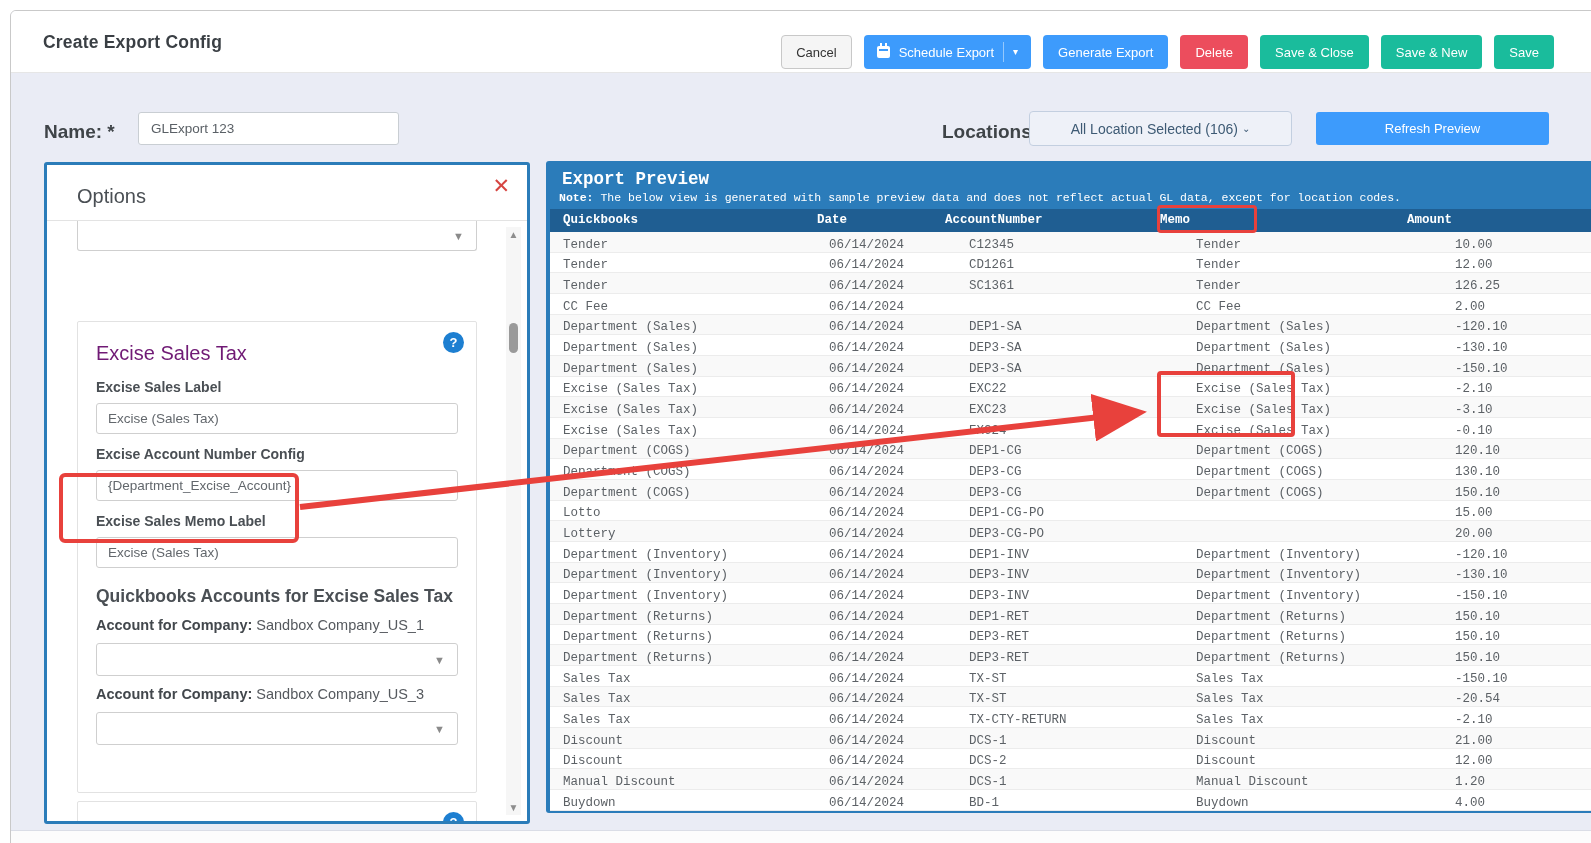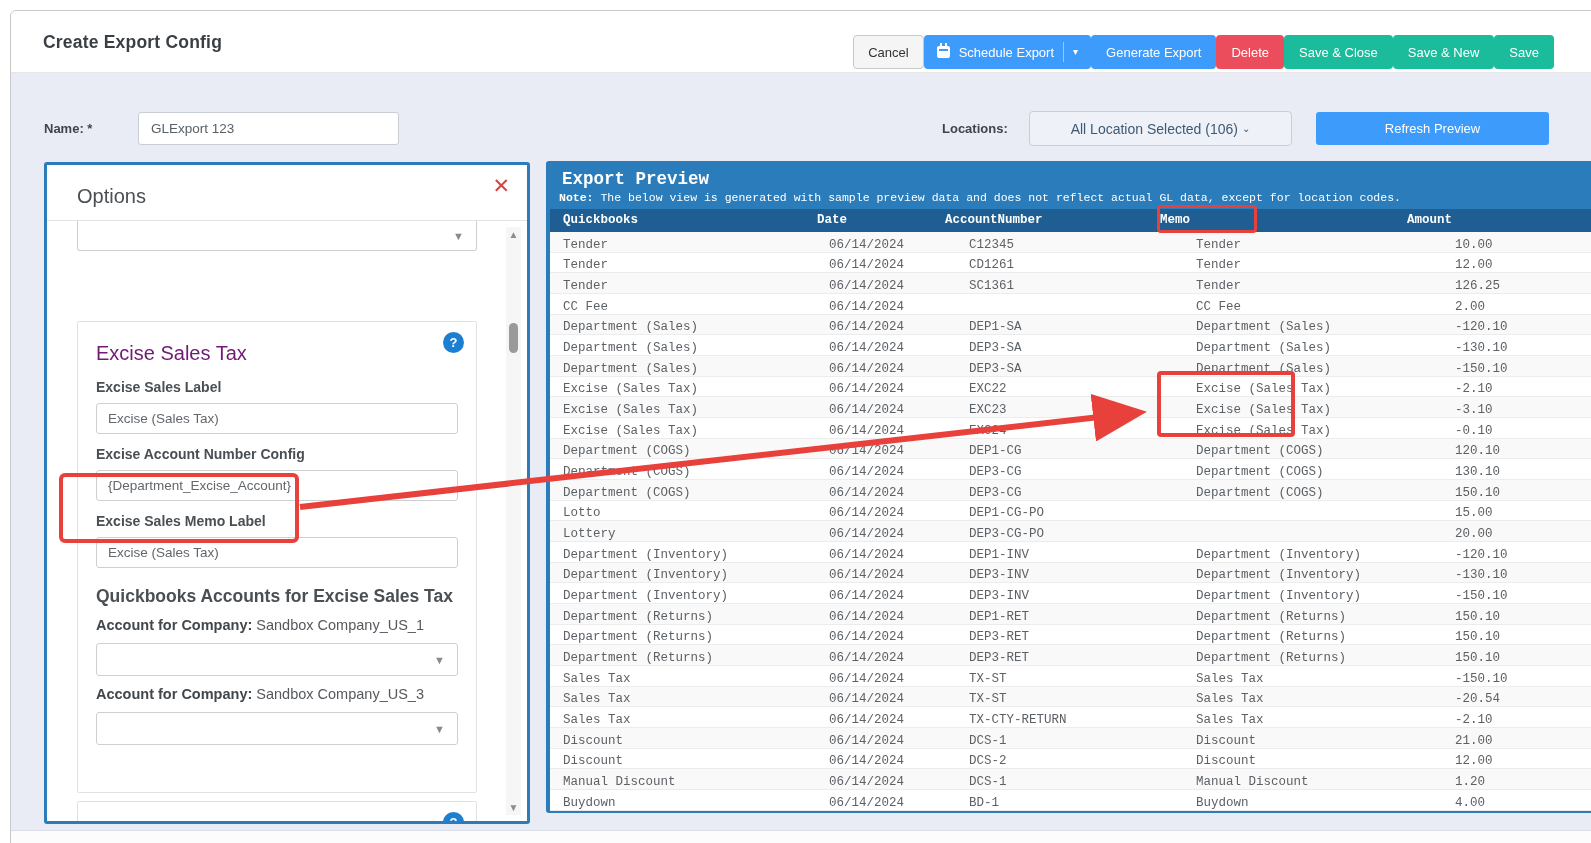--- a/index.html
+++ b/index.html
@@ -5,39 +5,39 @@
   * { margin:0; padding:0; box-sizing:border-box; }
   html,body { background:#fff; font-family:"Liberation Sans","DejaVu Sans",sans-serif; }
   .window { position:relative; width:1589px; height:841px; margin:10px; border:1px solid #c9c9c9;
             border-radius:6px; background:#eaecf5; overflow:hidden; }
 
   
   .topbar { position:absolute; left:0; top:0; right:0; height:62px; background:#fff;
             border-bottom:1px solid #e6e6e6; }
   .page-title { position:absolute; left:32px; top:0; line-height:62px; font-size:17.5px;
                 font-weight:700; color:#3a3f44; letter-spacing:.2px; }
-  .topbar-actions { position:absolute; right:44px; top:24px; display:flex; gap:0; }
+  .topbar-actions { position:absolute; right:44px; top:24px; display:flex; gap:12px; }
   .btn { height:34px; border-radius:4px; border:1px solid transparent; font-size:13px;
          color:#fff; display:flex; align-items:center; justify-content:center; padding:0 14px;
          cursor:pointer; white-space:nowrap; font-family:inherit; }
   .btn-light { background:#f5f5f5; border-color:#c8c8c8; color:#333; }
   .btn-blue  { background:#3d9bfc; }
   .btn-red   { background:#ec4d5d; }
   .btn-teal  { background:#1abc9c; }
   .btn-split { gap:9px; padding:0 12px; }
   .cal-icon { display:inline-block; width:13px; height:12px; background:#fff; border-radius:2px;
               position:relative; }
   .cal-icon:before { content:""; position:absolute; left:2px; right:2px; top:3px; height:2px; background:#3d9bfc; }
   .cal-icon:after  { content:""; position:absolute; left:3px; top:-3px; width:2px; height:3px; background:#fff;
                      box-shadow:5px 0 0 #fff; }
   .split-sep { width:1px; height:20px; background:rgba(255,255,255,.45); }
   .chev { font-size:10px; line-height:1; }
 
   
-  .lbl { font-size:13px; color:#3f4448; font-weight:700; }
+  .lbl { font-size:19px; color:#3f4448; font-weight:700; }
   .name-label { position:absolute; left:33px; top:110px; }
   .name-input { position:absolute; left:127px; top:101px; width:261px; height:33px; background:#fff;
                 border:1px solid #c9ced3; border-radius:3px; font-size:13.5px; color:#5a6066;
                 padding:0 12px; font-family:inherit; }
   .loc-label { position:absolute; left:931px; top:110px; }
   .loc-select { position:absolute; left:1018px; top:100px; width:263px; height:35px; background:#eef1f8;
                 border:1px solid #c3cfe0; border-radius:4px; display:flex; align-items:center;
                 justify-content:center; gap:4px; font-size:14px; color:#3d5a74; cursor:pointer; }
   .refresh-btn { position:absolute; left:1305px; top:101px; width:233px; height:33px; background:#3d9bfc;
                  border:none; border-radius:3px; color:#fff; font-size:13px; cursor:pointer; font-family:inherit; }

